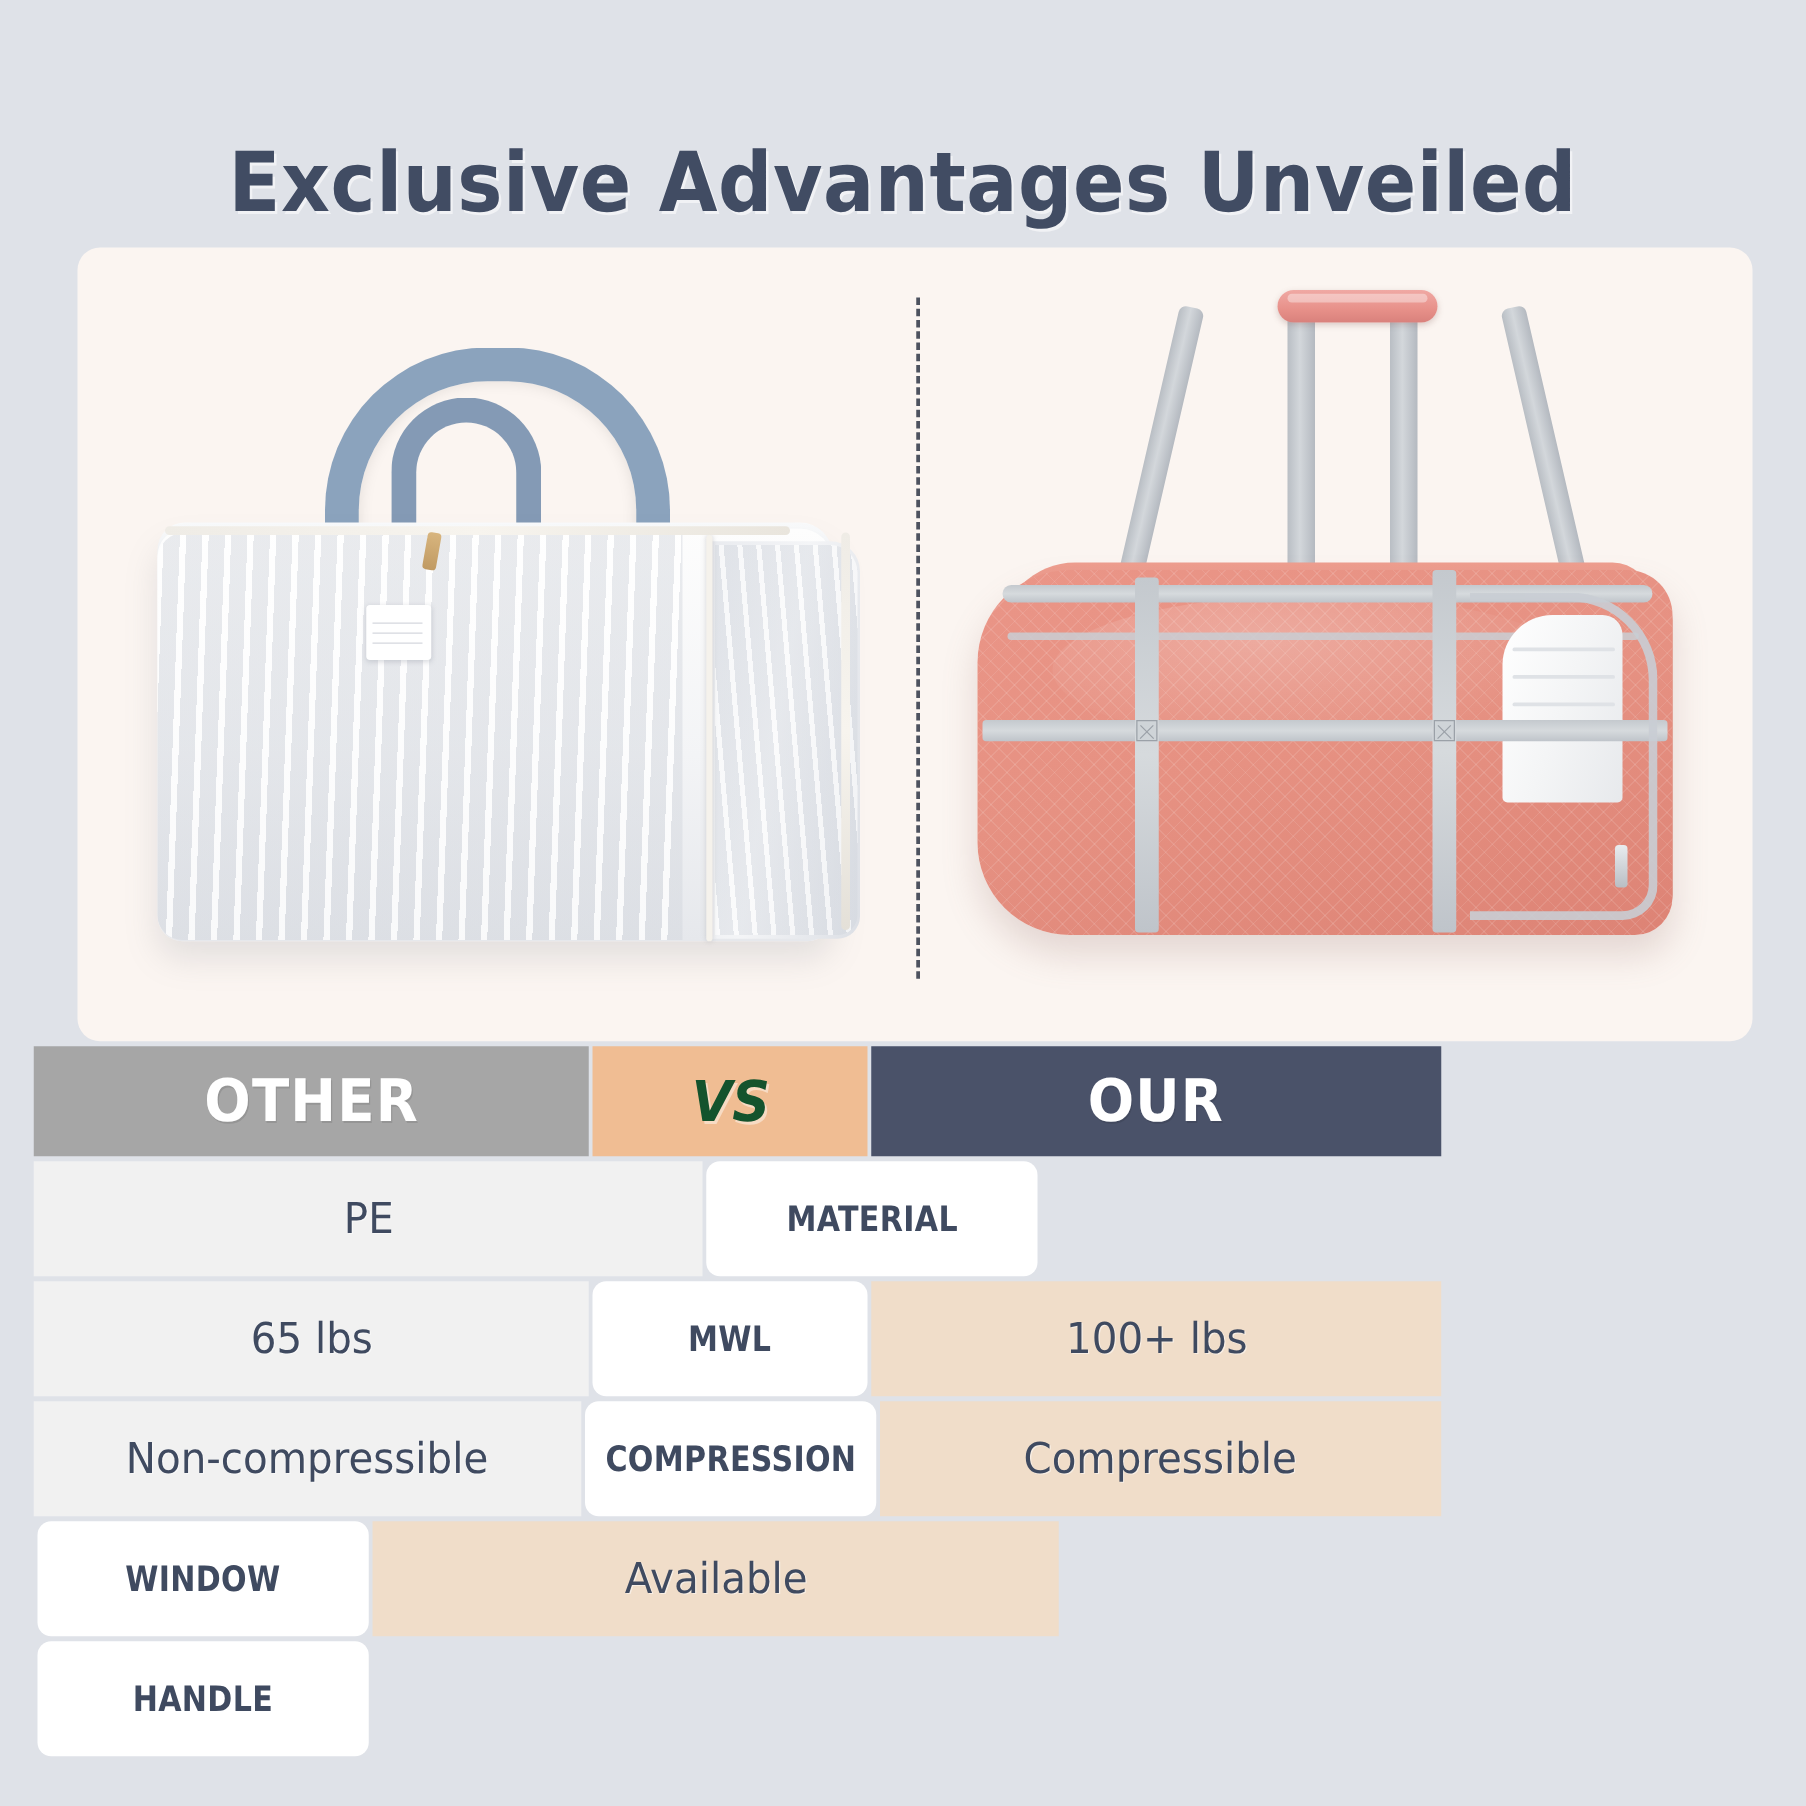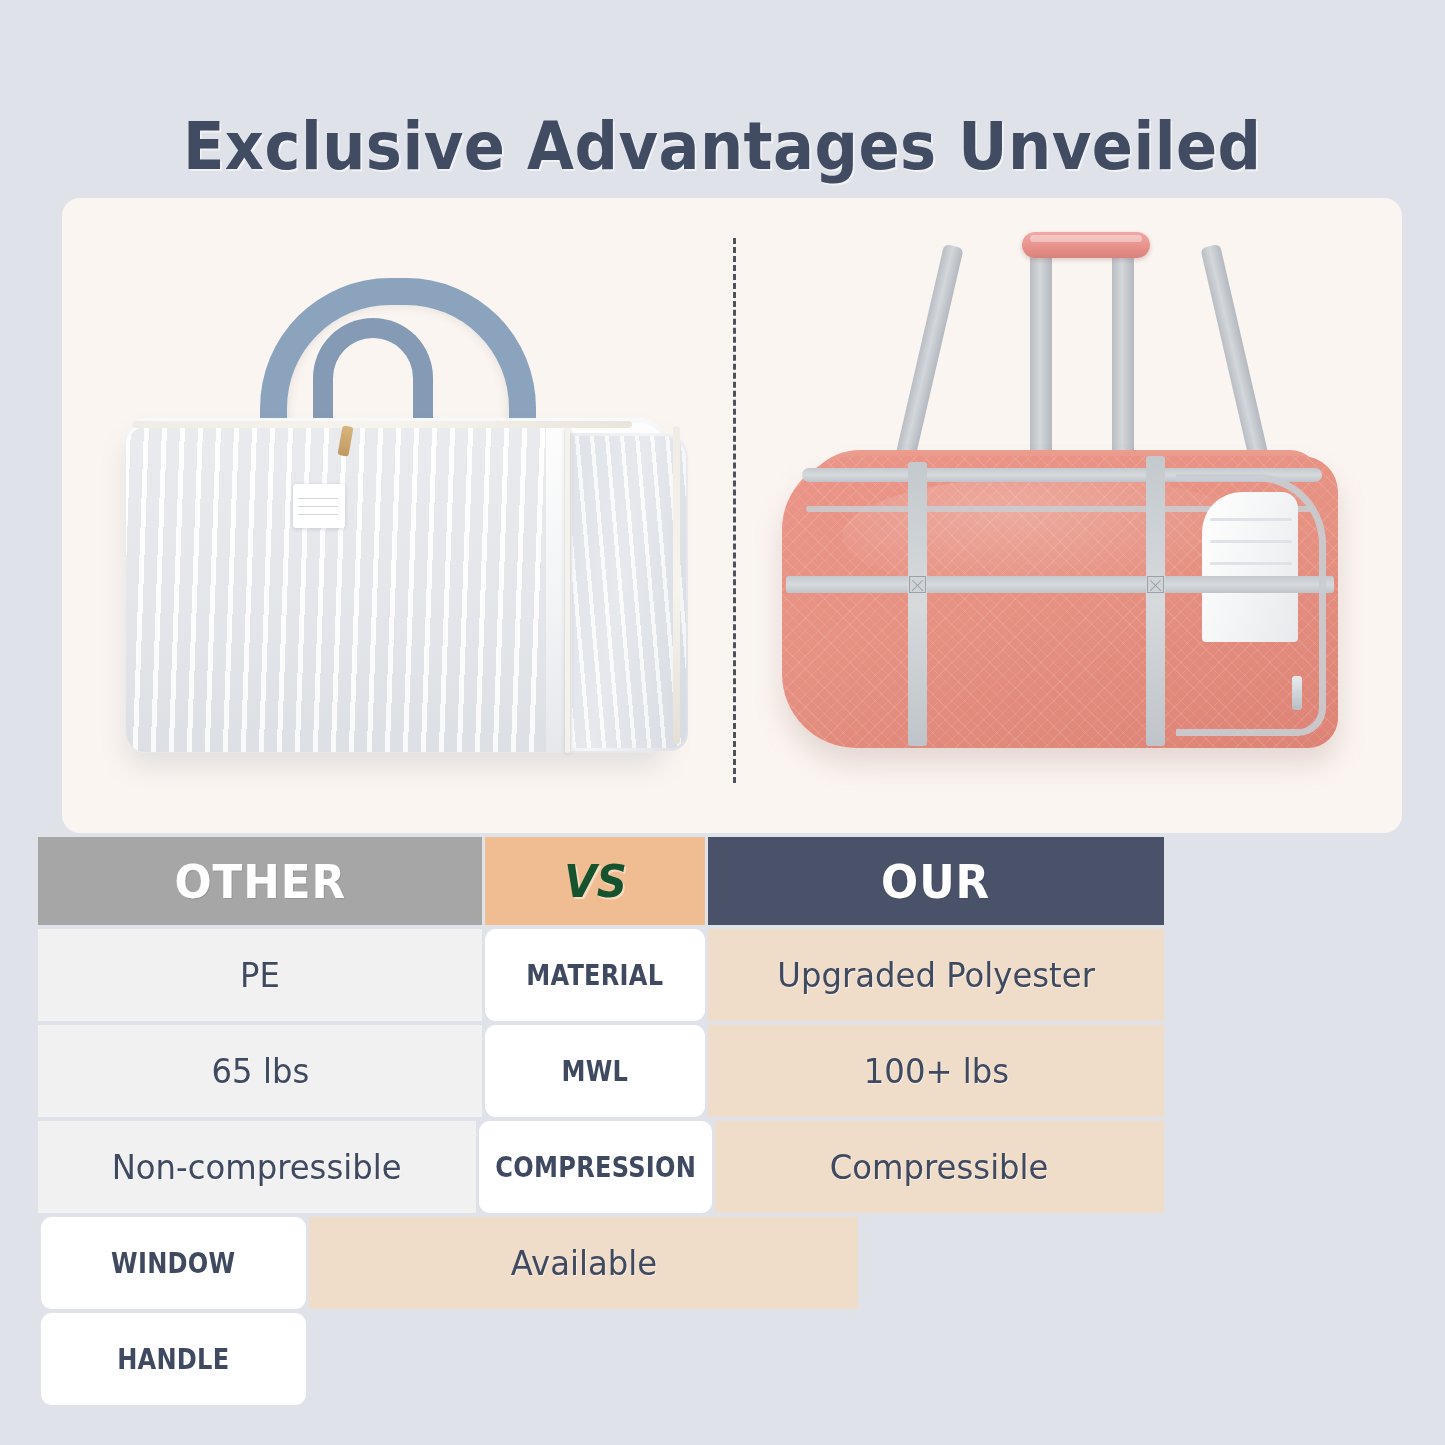--- a/index.html
+++ b/index.html
@@ -382,21 +382,21 @@
     top: 458px;
     width: 10px;
     height: 34px;
     background: linear-gradient(180deg,#e9ecef,#b9bec4);
     border-radius: 3px;
   }
 
   
   .table {
     position: absolute;
-    left: 38px;
+    left: 27px;
     top: 837px;
     width: 1126px;
   }
   .row {
     display: flex;
     width: 100%;
   }
   .cell {
     display: flex;
     align-items: center;
@@ -543,23 +543,20 @@
     </div>
   </div>
 
   <div class="row row-body">
     <div class="cell c-left body-left">
       <span class="val-text">PE</span>
     </div>
     <div class="cell c-mid body-mid">
       <span class="label-text">MATERIAL</span>
     </div>
-    <div class="cell c-right body-right">
-      <span class="val-text">Upgraded Polyester</span>
-    </div>
   </div>
 
   <div class="row row-body">
     <div class="cell c-left body-left">
       <span class="val-text">65 lbs</span>
     </div>
     <div class="cell c-mid body-mid">
       <span class="label-text">MWL</span>
     </div>
     <div class="cell c-right body-right">

